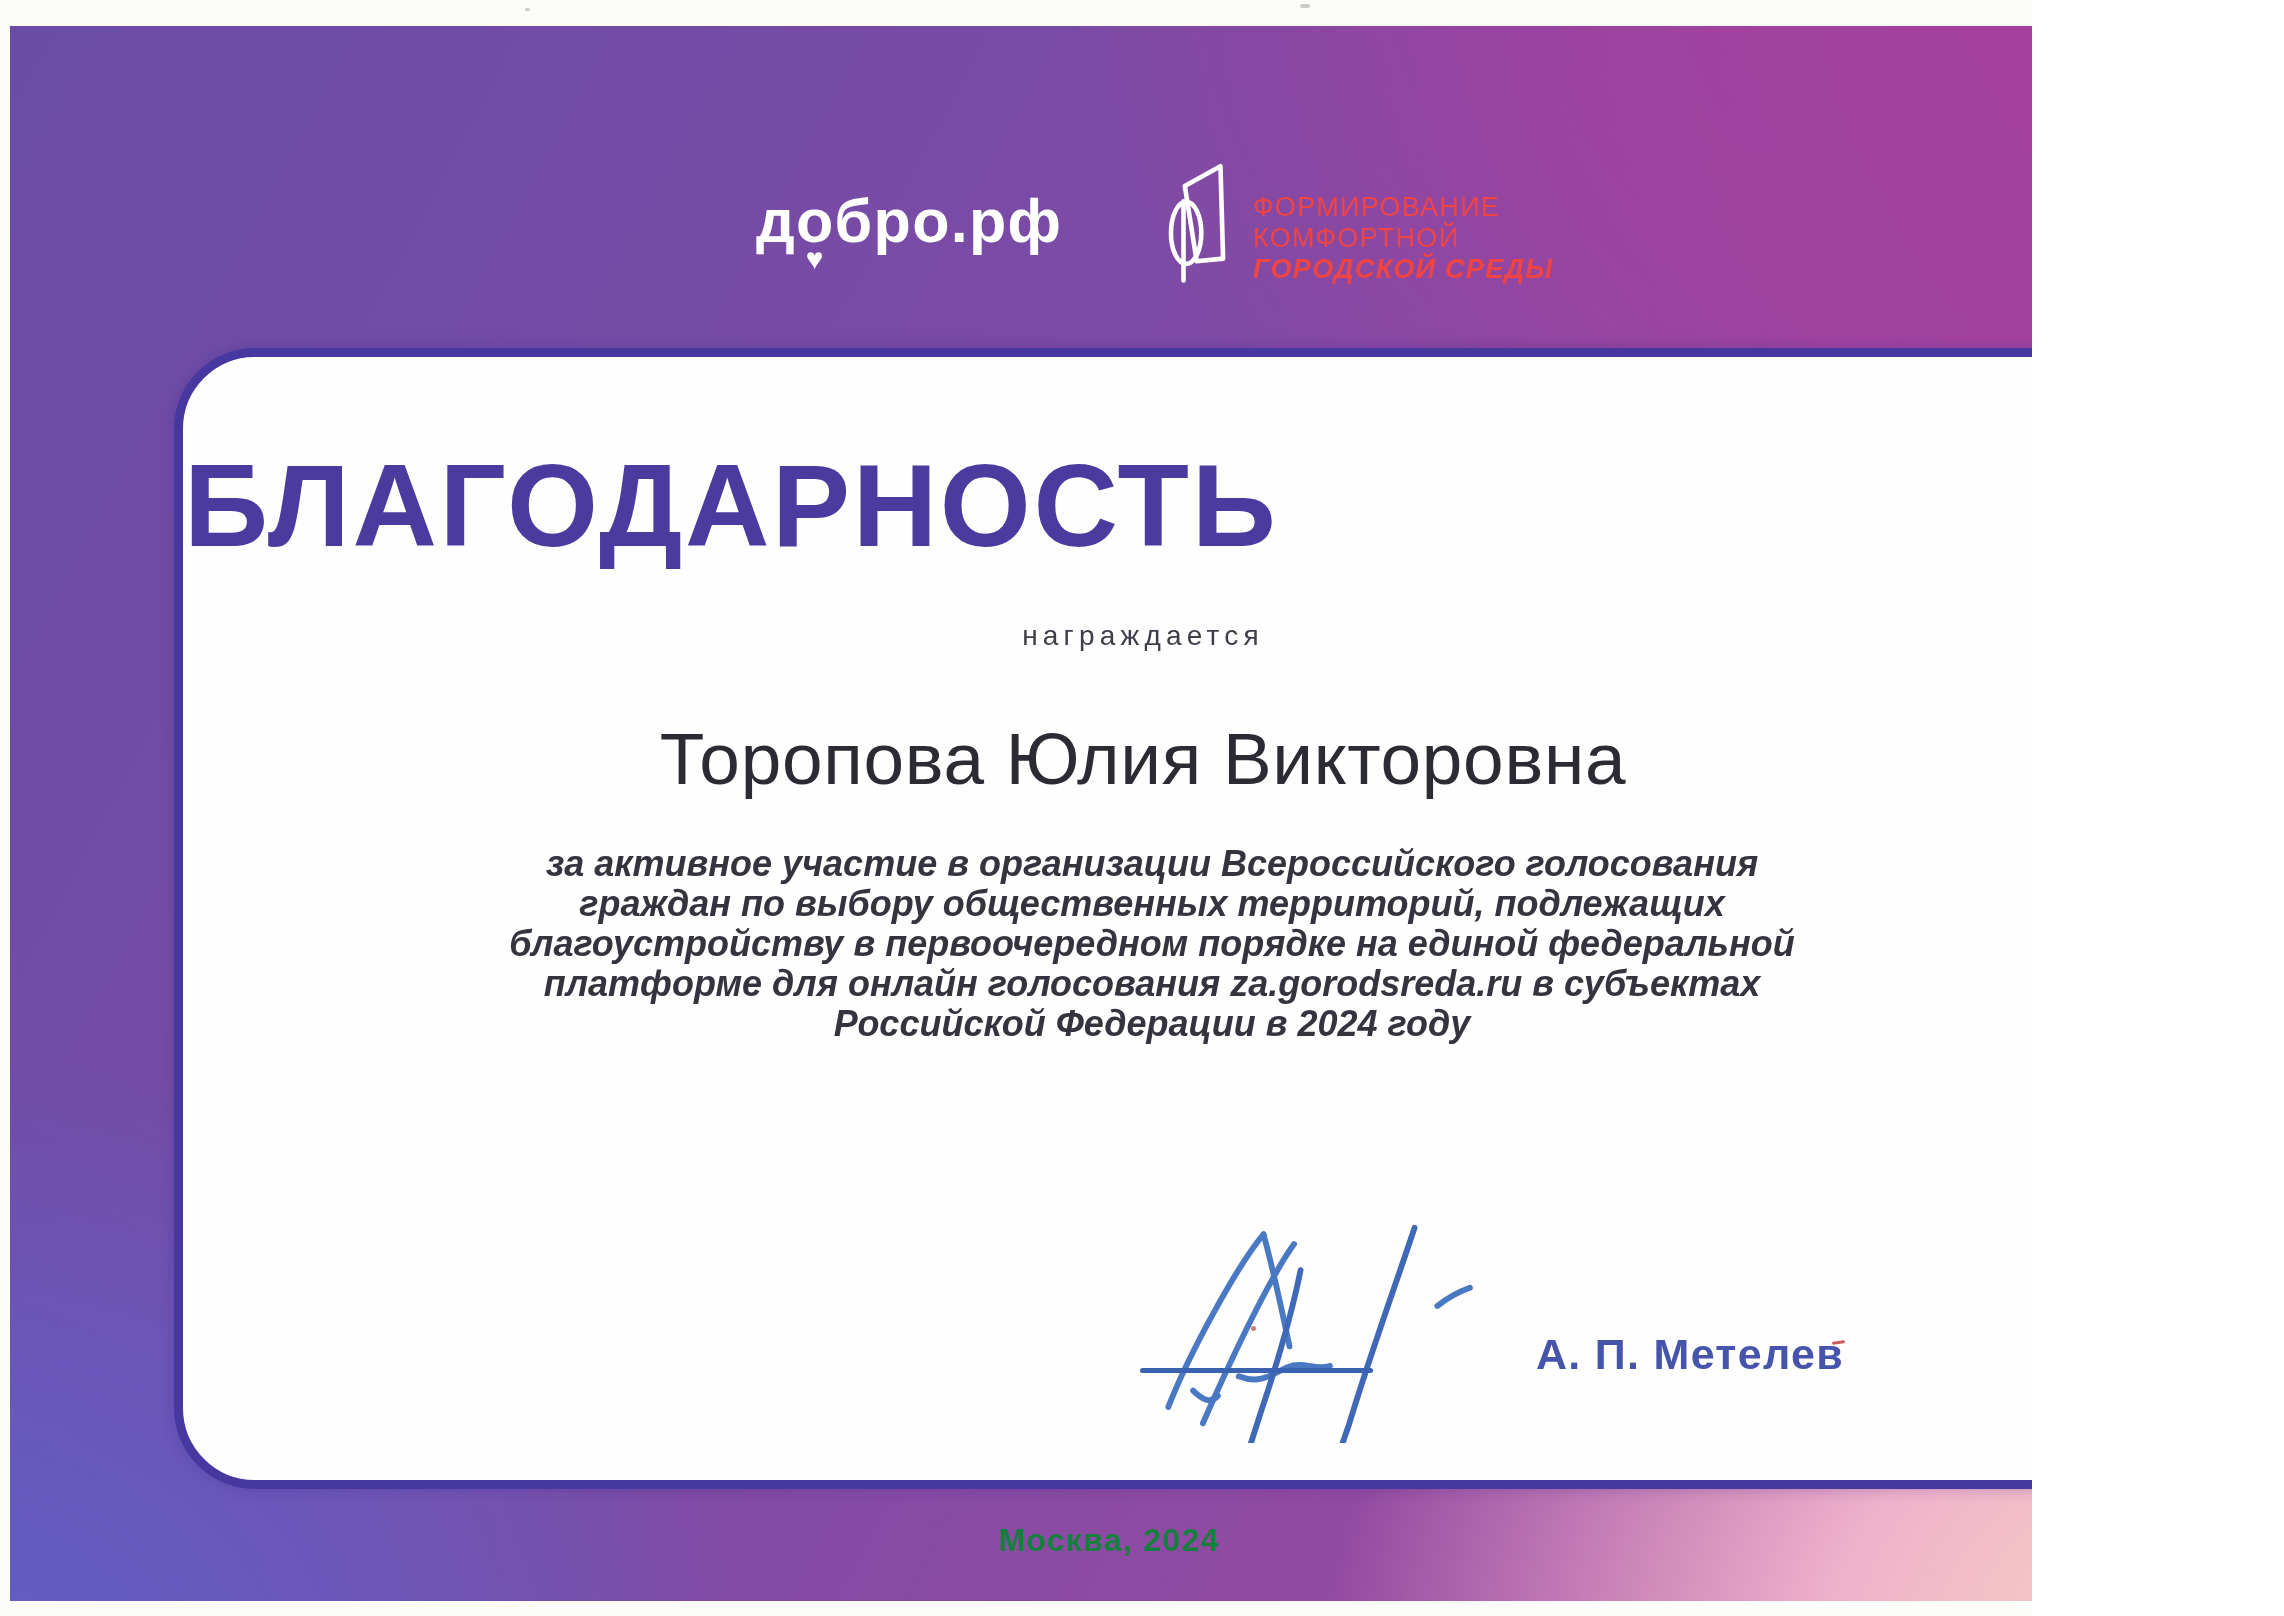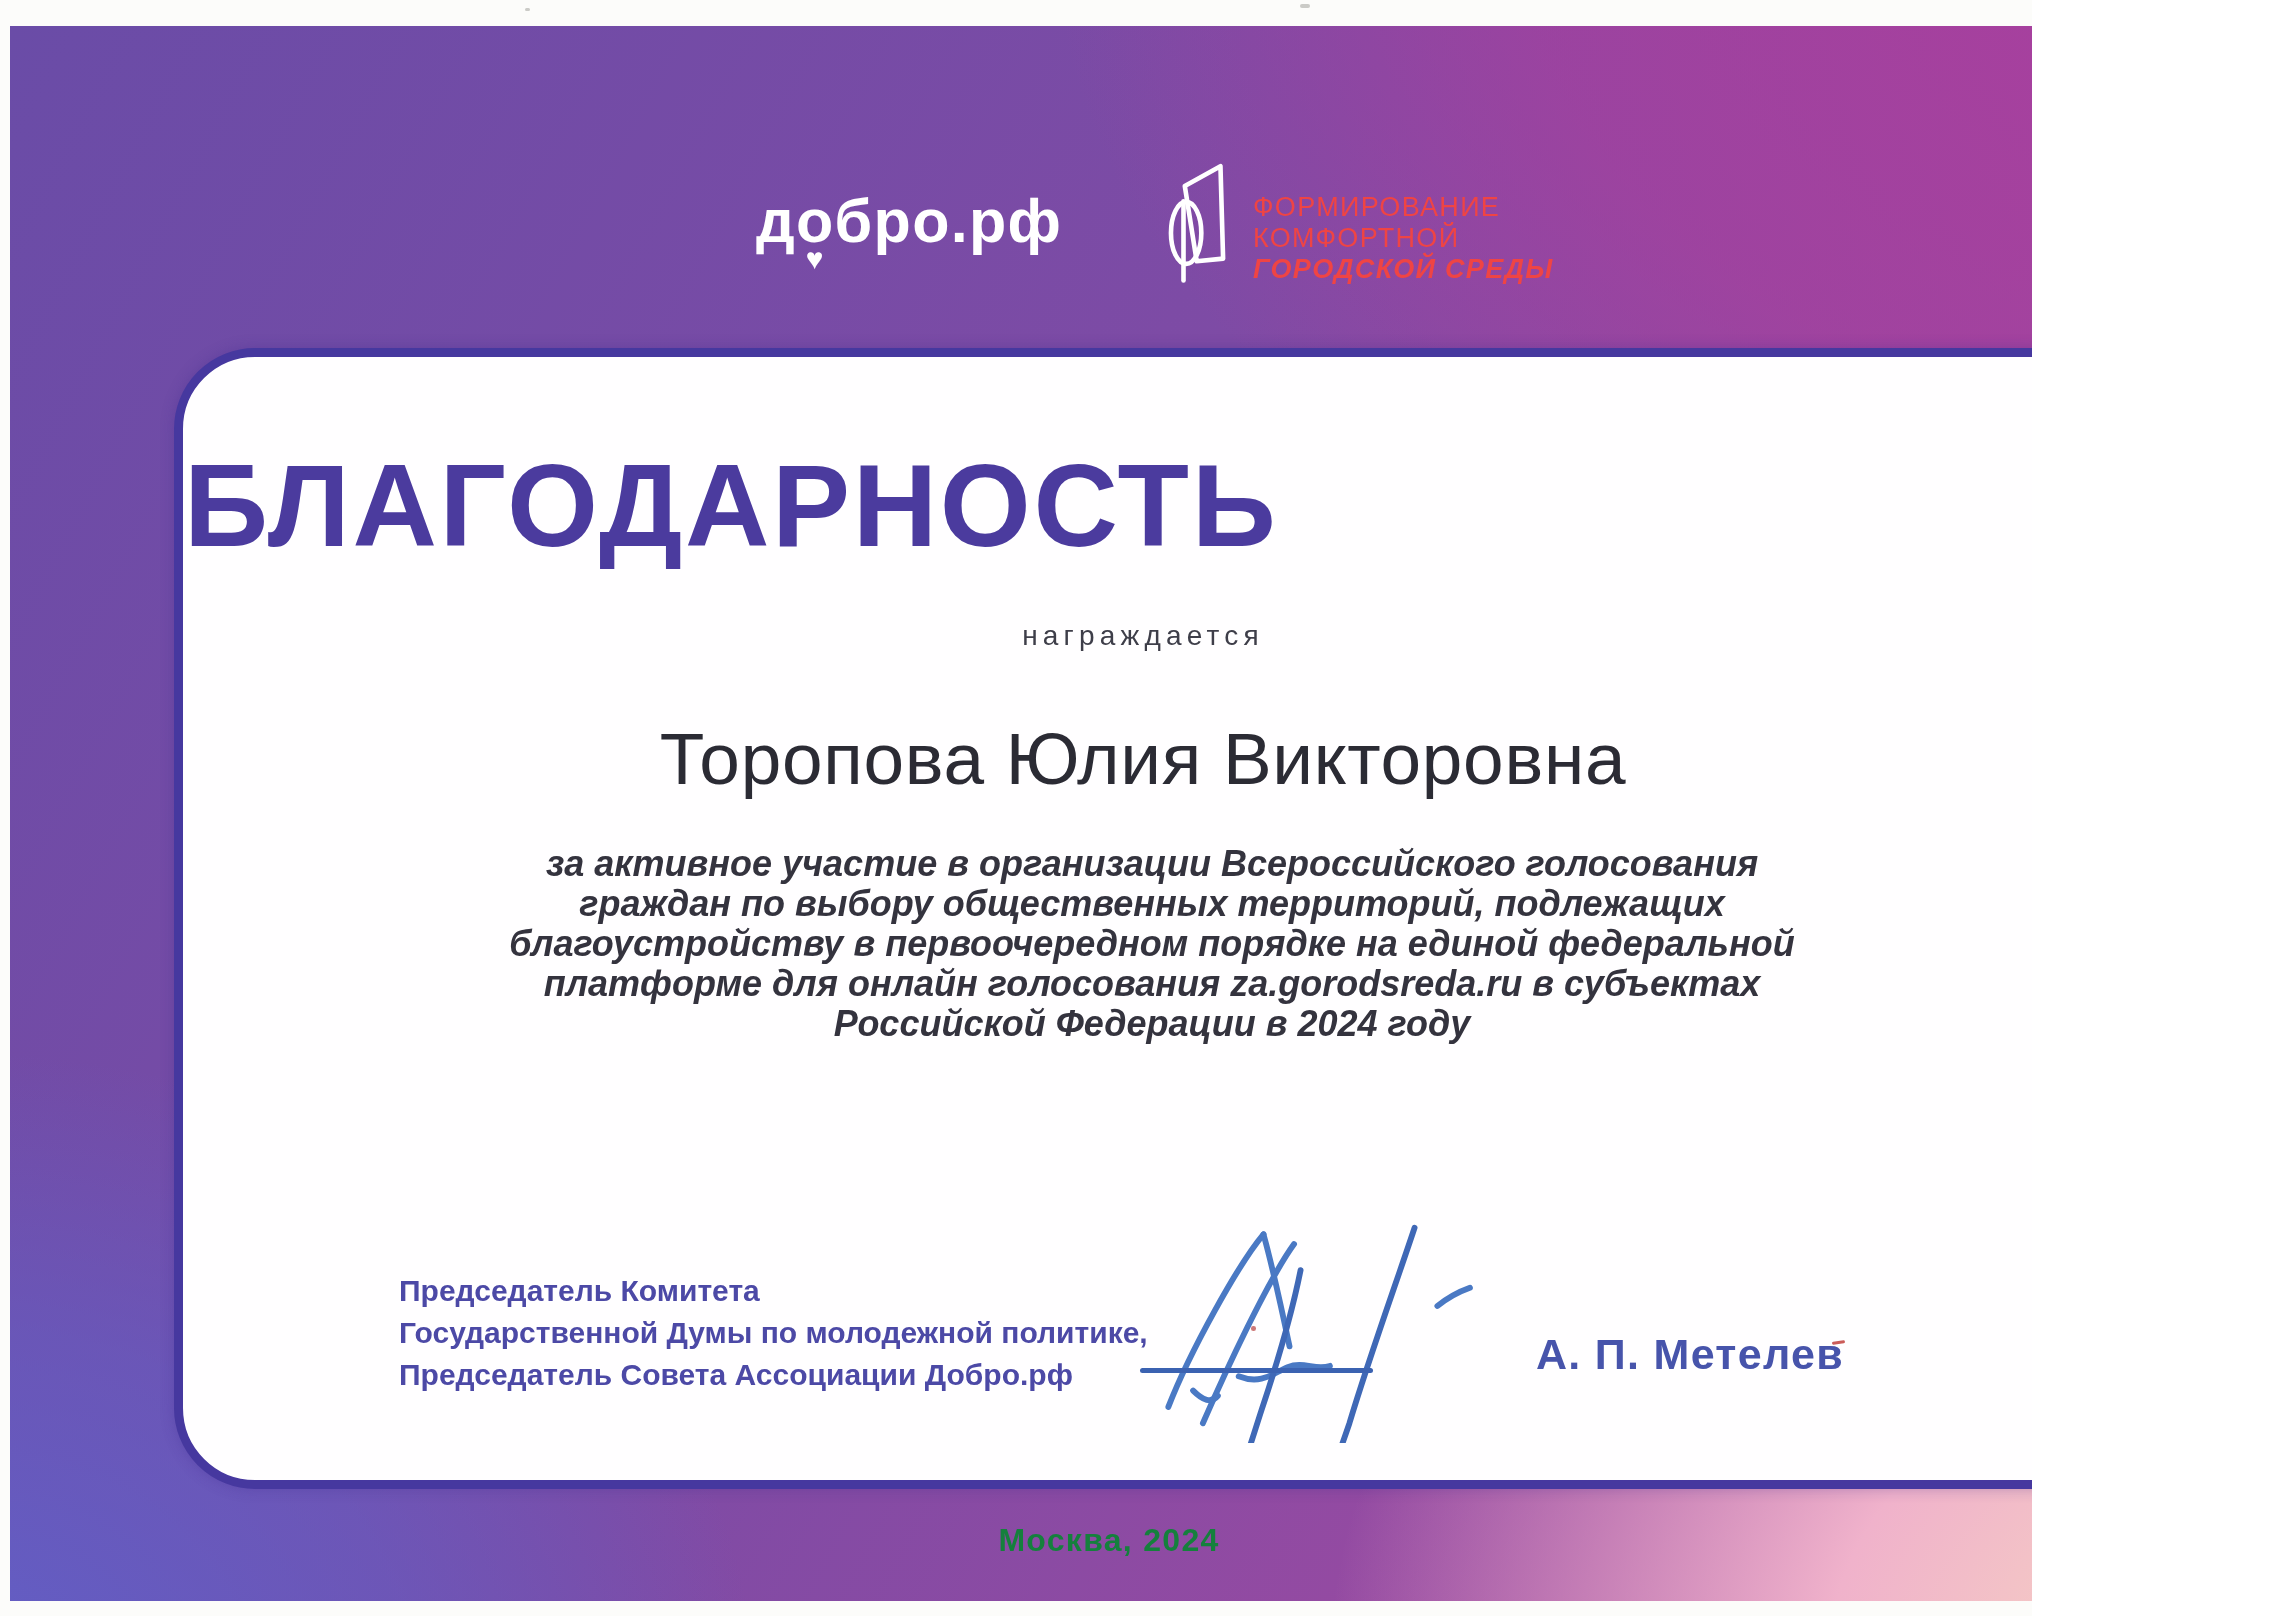--- a/index.html
+++ b/index.html
@@ -130,25 +130,20 @@
   <div class="recipient">Торопова Юлия Викторовна</div>
 
   <div class="body-text">
     <div>за активное участие в организации Всероссийского голосования</div>
     <div>граждан по выбору общественных территорий, подлежащих</div>
     <div>благоустройству в первоочередном порядке на единой федеральной</div>
     <div>платформе для онлайн голосования za.gorodsreda.ru в субъектах</div>
     <div>Российской Федерации в 2024 году</div>
   </div>
 
-  <div class="sig-titles">
-    <div>Председатель Комитета</div>
-    <div>Государственной Думы по молодежной политике,</div>
-    <div>Председатель Совета Ассоциации Добро.рф</div>
-  </div>
 
   <div class="sig-script">
     <svg width="355" height="235" viewBox="0 0 545 360" fill="none">
       <g stroke="#4a79c4" stroke-width="9" stroke-linecap="round" fill="none">
         <path d="M 42,305 C 75,220 150,85 188,40"></path>
         <path d="M 95,330 C 130,250 195,110 235,55"></path>
         <path d="M 188,40 C 202,90 216,155 228,212"></path>
         <path d="M 150,258 C 185,272 205,252 225,244 C 250,234 268,250 290,242"></path>
         <path d="M 245,95 C 230,170 205,250 185,310 C 172,350 162,385 150,412" stroke="#3f68b6"></path>
         <path d="M 420,30 C 390,120 350,230 320,330 C 308,365 300,388 292,408" stroke="#3f68b6"></path>

